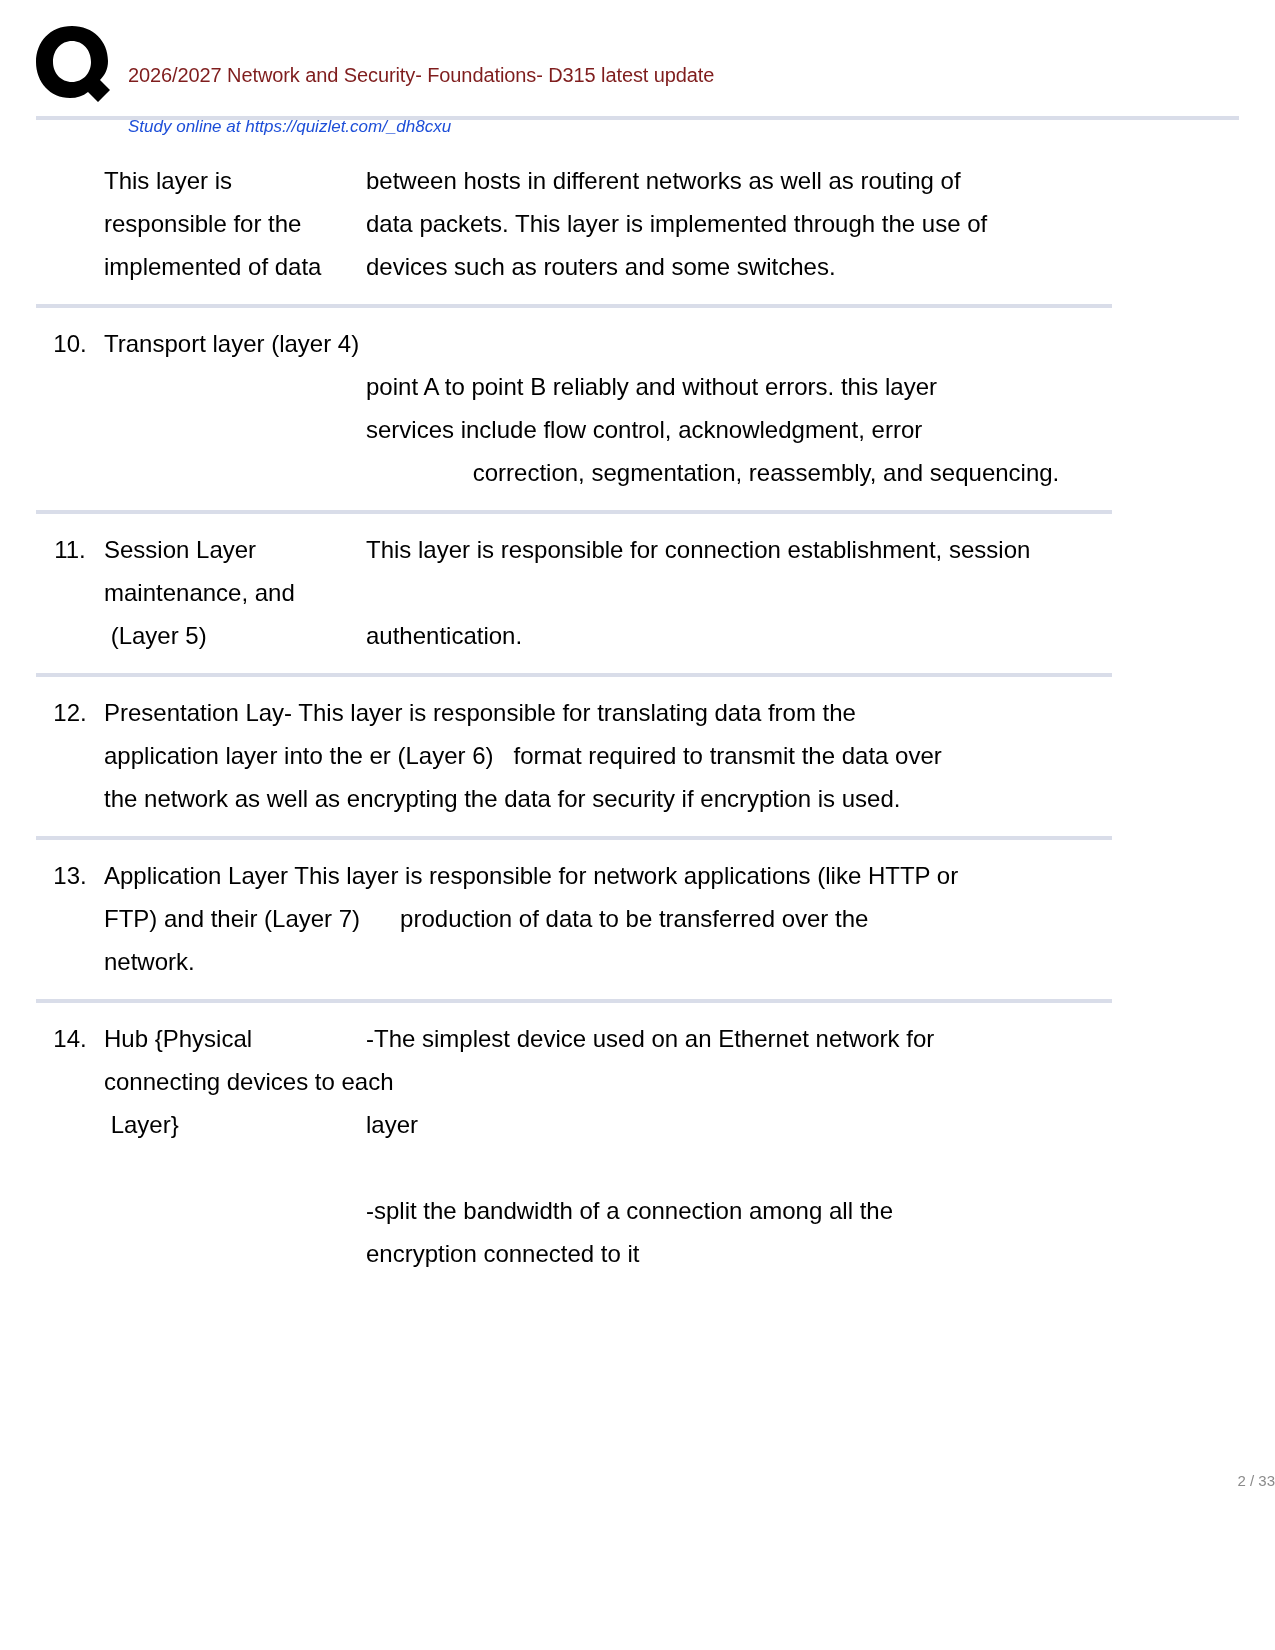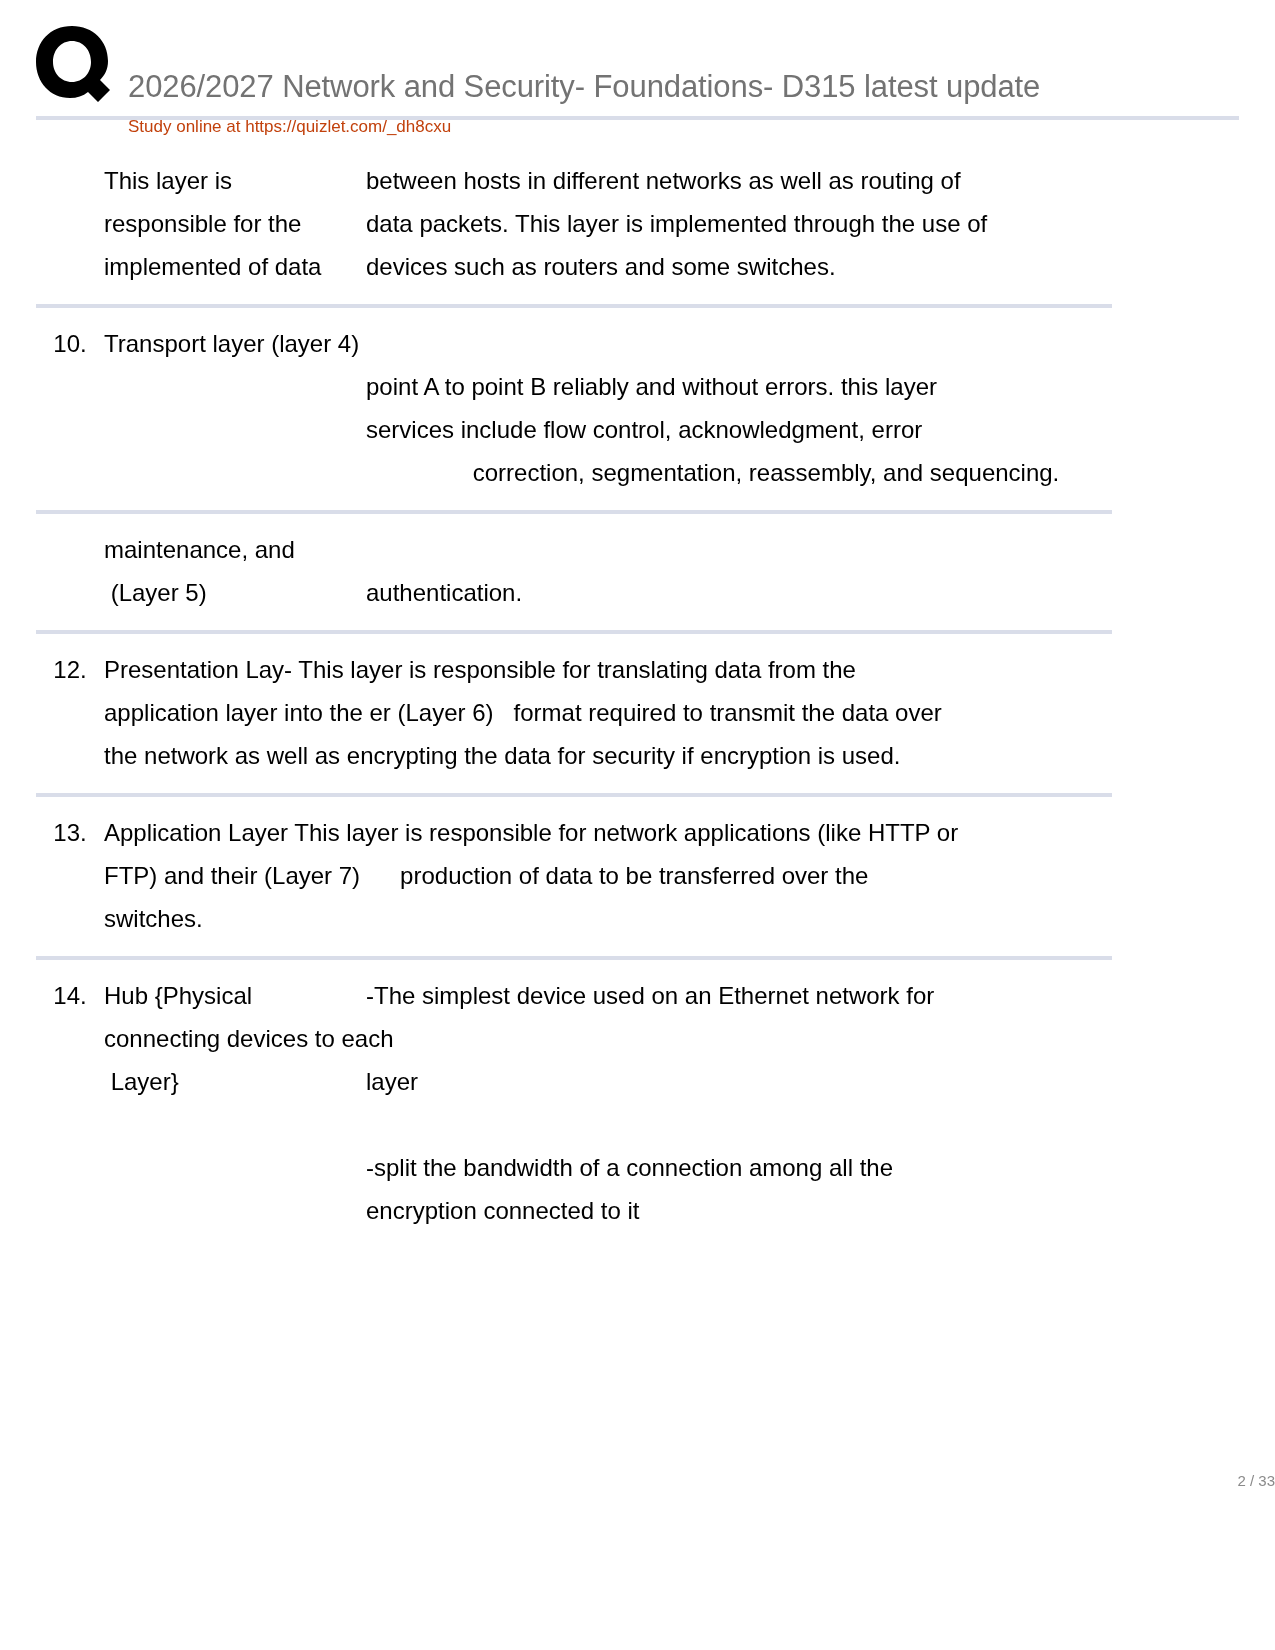--- a/index.html
+++ b/index.html
@@ -35,42 +35,43 @@
     position: absolute;
     left: 30px;
     top: 22px;
     width: 84px;
     height: 84px;
   }
   .logo svg { display: block; }
   .doc-title {
     position: absolute;
     left: 128px;
-    top: 70px;
-    font-size: 31px;
+    top: 64px;
+    font-size: 20px;
     line-height: 1.1;
     letter-spacing: -0.1px;
     white-space: nowrap;
-    color: #737373;
+    color: #7f1d1d;
   }
   .header-rule {
     position: absolute;
     left: 36px;
     top: 116px;
     width: 1203px;
     height: 4px;
     background: #d9dde9;
   }
   .study-line {
     position: absolute;
     left: 128px;
     top: 117px;
     font-size: 17px;
-    color: #c2410c;
+    color: #1d4ed8;
     white-space: nowrap;
+    font-style: italic;
   }
 
   
   .content {
     position: absolute;
     left: 0;
     top: 145px;
     width: 1148px;
   }
   .entry {
@@ -182,20 +183,21 @@
           <span>services include flow control, acknowledgment, error</span>
           <span class="lastline">correction, segmentation, reassembly, and sequencing.</span>
         </div>
       </div>
     </div>
 
     <div class="sep"></div>
 
     <div class="entry">
       <div class="entry-inner">
+        <div class="row"><span class="num">11.</span><span class="term">Session Layer</span><span class="def">This layer is responsible for connection establishment, session</span></div>
         <div class="row"><span class="num-pad"></span><span class="def">maintenance, and</span></div>
         <div class="row"><span class="num-pad"></span><span class="term"> (Layer 5)</span><span class="def">authentication.</span></div>
       </div>
     </div>
 
     <div class="sep"></div>
 
     <div class="entry">
       <div class="entry-inner">
         <div class="row"><span class="num">12.</span><span class="def">Presentation Lay- This layer is responsible for translating data from the</span></div>
@@ -203,21 +205,21 @@
         <div class="row"><span class="num-pad"></span><span class="def">the network as well as encrypting the data for security if encryption is used.</span></div>
       </div>
     </div>
 
     <div class="sep"></div>
 
     <div class="entry">
       <div class="entry-inner">
         <div class="row"><span class="num">13.</span><span class="def">Application Layer This layer is responsible for network applications (like HTTP or</span></div>
         <div class="row"><span class="num-pad"></span><span class="def">FTP) and their (Layer 7)      production of data to be transferred over the</span></div>
-        <div class="row"><span class="num-pad"></span><span class="def">switches.</span></div>
+        <div class="row"><span class="num-pad"></span><span class="def">network.</span></div>
       </div>
     </div>
 
     <div class="sep"></div>
 
     <div class="entry">
       <div class="entry-inner">
         <div class="row"><span class="num">14.</span><span class="term">Hub {Physical</span><span class="def">-The simplest device used on an Ethernet network for</span></div>
         <div class="row"><span class="num-pad"></span><span class="def">connecting devices to each</span></div>
         <div class="row"><span class="num-pad"></span><span class="term"> Layer}</span><span class="def">layer</span></div>

